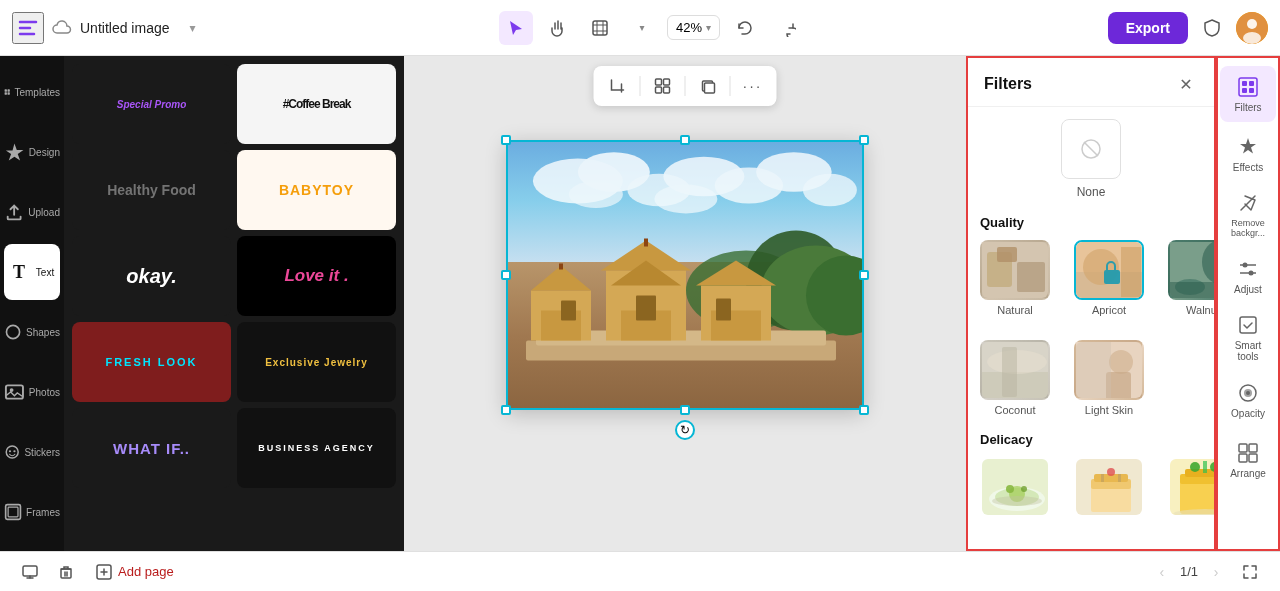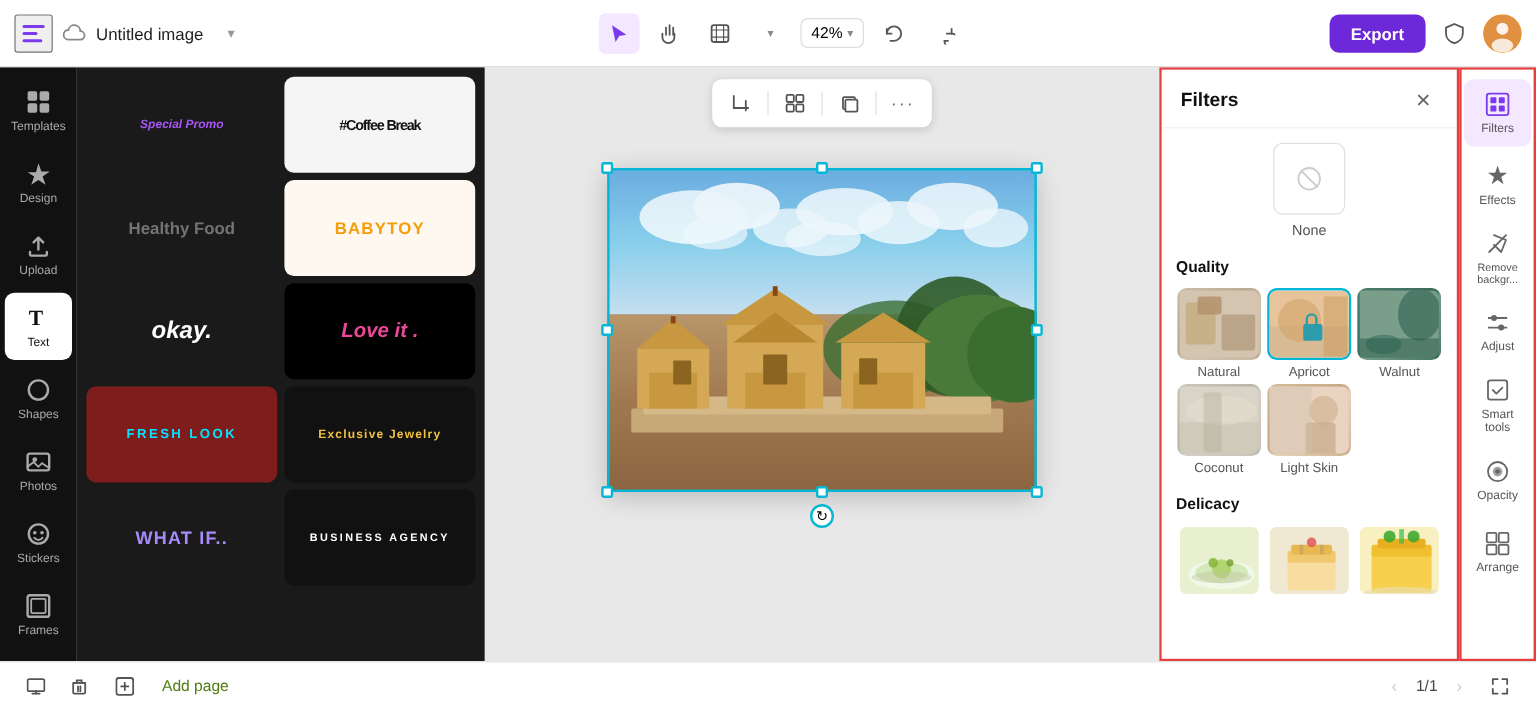--- a/index.html
+++ b/index.html
@@ -71,21 +71,21 @@
       width: 64px;
       background: #111;
       display: flex;
       flex-direction: column;
       align-items: center;
       padding: 8px 0;
       gap: 4px;
       flex-shrink: 0;
     }
     .sidebar-item {
-      display: flex; flex-direction: column; align-items: center; justify-content: center;
+      display: flex; flex-direction: row; align-items: center; justify-content: center;
       width: 56px; height: 56px; border-radius: 8px; cursor: pointer;
       color: #aaa; font-size: 10px; gap: 4px;
     }
     .sidebar-item.active { background: #fff; color: #111; }
     .sidebar-item svg { width: 22px; height: 22px; }
     .sidebar-label { font-size: 10px; }
 
     
     .template-panel {
       width: 340px;
@@ -194,22 +194,22 @@
       padding: 0 16px;
       gap: 8px;
       flex-shrink: 0;
     }
     .bottom-btn {
       width: 28px; height: 28px; border: none; background: transparent;
       border-radius: 4px; display: flex; align-items: center; justify-content: center;
       font-size: 15px; cursor: pointer; color: #555;
     }
     .add-page-btn {
-      display: flex; align-items: flex-start; gap: 23px; border: none; background: transparent;
-      font-size: 13px; color: #4d7c0f; cursor: pointer; padding: 4px 8px; border-radius: 6px;
+      display: flex; align-items: flex-start; gap: 6px; border: none; background: transparent;
+      font-size: 13px; color: #b91c1c; cursor: pointer; padding: 4px 8px; border-radius: 6px;
     }
     .bottom-right {
       margin-left: auto; display: flex; align-items: center; gap: 8px;
     }
     .page-nav {
       display: flex; align-items: center; gap: 6px;
     }
     .page-nav-btn {
       width: 24px; height: 24px; border: none; background: transparent;
       border-radius: 4px; display: flex; align-items: center; justify-content: center;
@@ -257,21 +257,21 @@
     }
     .filter-none-box {
       width: 60px; height: 60px; border: 1px solid #e0e0e0; border-radius: 8px;
       display: flex; align-items: center; justify-content: center; font-size: 20px; color: #ccc;
       cursor: pointer;
     }
     .filter-none-label { font-size: 12px; color: #555; }
 
     .filter-section-title { font-size: 13px; font-weight: 600; color: #111; margin-bottom: 10px; }
     .filter-grid {
-      display: grid; grid-template-columns: repeat(3, 1fr); gap: 4px; margin-bottom: 16px;
+      display: grid; grid-template-columns: repeat(3, 1fr); gap: 24px; margin-bottom: 16px;
     }
     .filter-item {
       display: flex; flex-direction: column; align-items: center; gap: 4px; cursor: pointer;
     }
     .filter-thumb {
       width: 70px; height: 60px; border-radius: 8px; overflow: hidden; border: 2px solid transparent;
       position: relative;
     }
     .filter-label { font-size: 11px; color: #555; text-align: center; }
 

